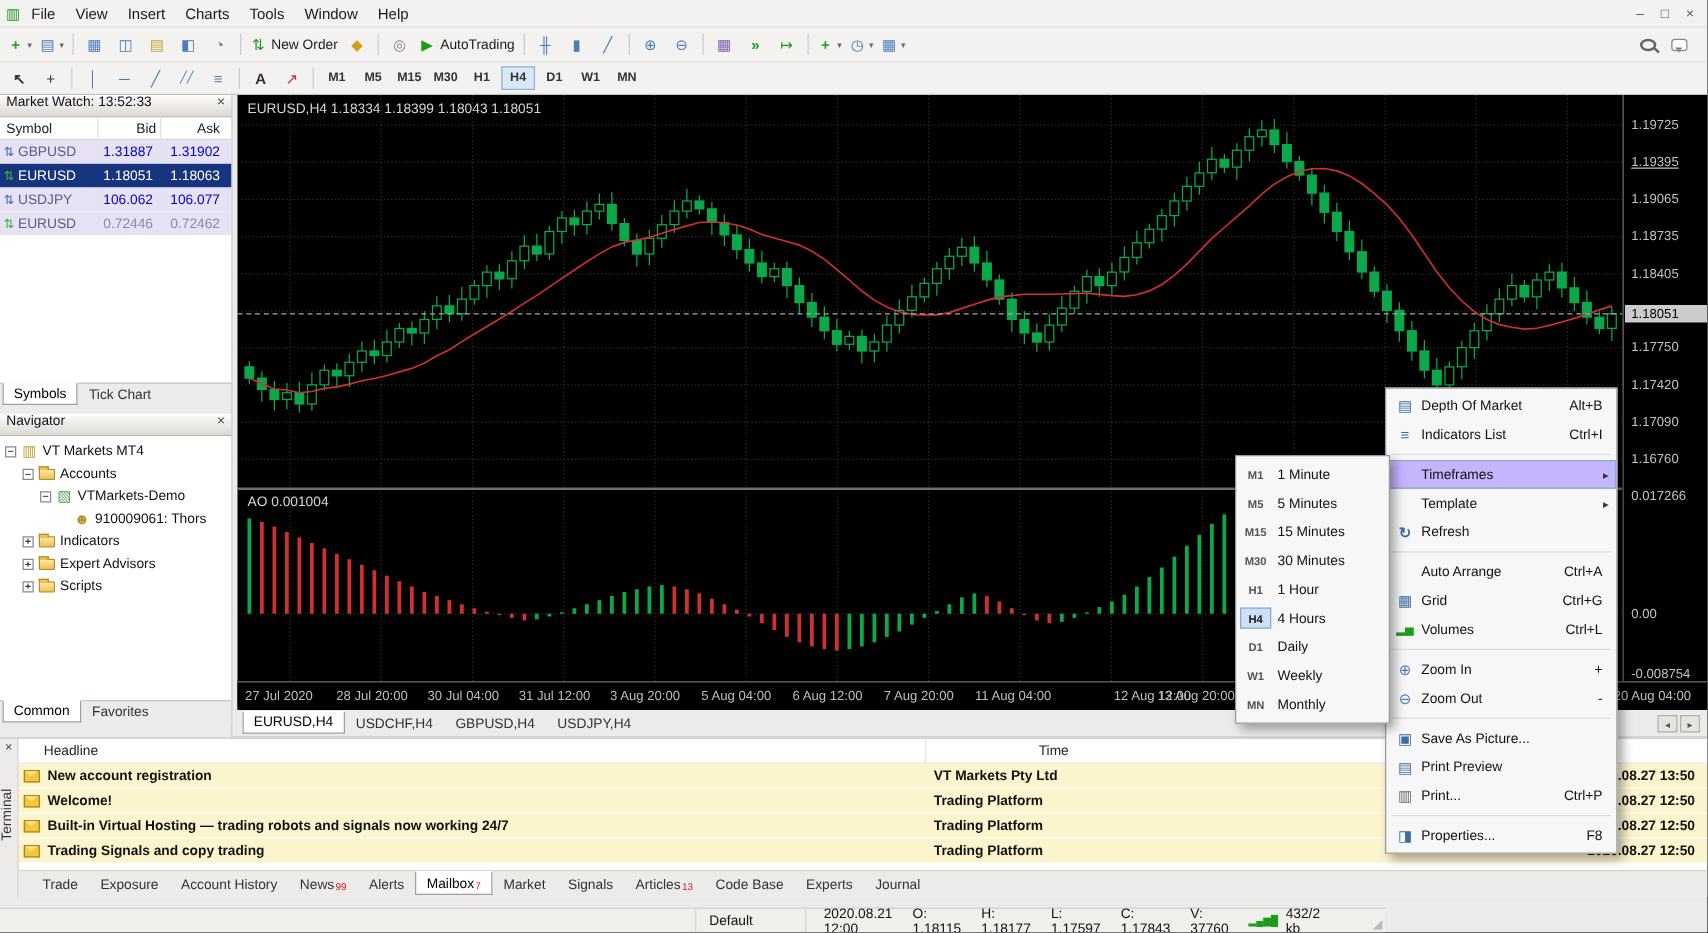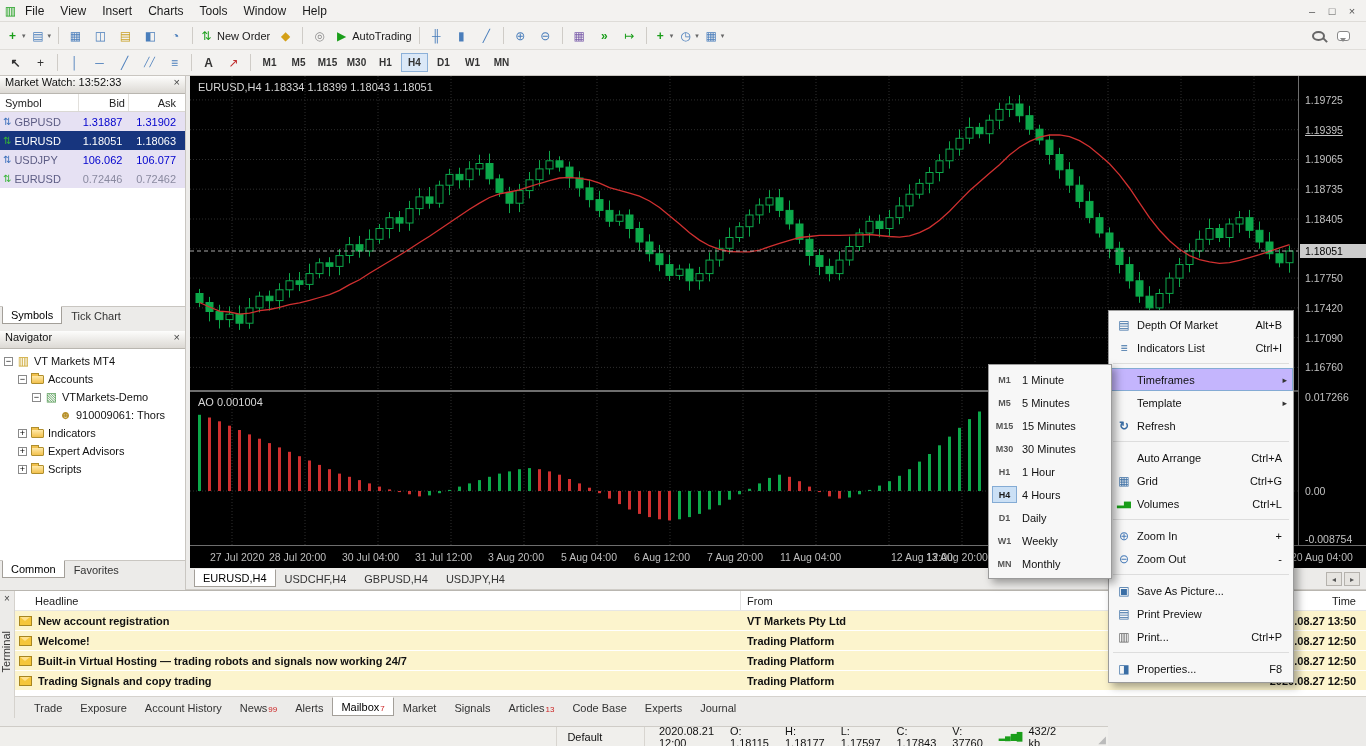--- a/index.html
+++ b/index.html
@@ -729,21 +729,21 @@
         <div class="pl" style="top: 196px;">1.17750</div>
         <div class="pl" style="top: 226px;">1.17420</div>
         <div class="pl" style="top: 256px;">1.17090</div>
         <div class="pl" style="top: 285px;">1.16760</div>
         <div class="pbox" style="top: 168px;">1.18051</div>
         <div class="pl" style="top: 315px;">0.017266</div>
         <div class="pl" style="top: 409px;">0.00</div>
         <div class="pl" style="top: 457px;">-0.008754</div>
       </div>
       <div class="tstrip">
-        <div class="tl" style="left: 20px;">27 Jul 2020</div>
+        <div class="tl" style="left: 6px;">27 Jul 2020</div>
         <div class="tl" style="left: 79px;">28 Jul 20:00</div>
         <div class="tl" style="left: 152px;">30 Jul 04:00</div>
         <div class="tl" style="left: 225px;">31 Jul 12:00</div>
         <div class="tl" style="left: 298px;">3 Aug 20:00</div>
         <div class="tl" style="left: 371px;">5 Aug 04:00</div>
         <div class="tl" style="left: 444px;">6 Aug 12:00</div>
         <div class="tl" style="left: 517px;">7 Aug 20:00</div>
         <div class="tl" style="left: 590px;">11 Aug 04:00</div>
         <div class="tl" style="left: 663px; margin-left: 38px;">12 Aug 12:00</div>
         <div class="tl" style="left: 736px;">13 Aug 20:00</div>
@@ -770,21 +770,20 @@
         <span class="scroll-btn">▸</span>
       </div>
     </div>
   <div id="terminal">
       <div class="term-strip">
         <span class="term-close">×</span>
         <div class="term-vlabel">Terminal</div>
       </div>
       <div class="term-header">
         <div class="th-headline">Headline</div>
-        <div class="th-from">From</div>
         <div class="th-time">Time</div>
       </div>
       <div class="term-rows">
         <div class="term-row">
           <div class="tr-headline">
             <span class="ico css-env"></span>
             <span>New account registration</span>
           </div>
           <div class="tr-from">VT Markets Pty Ltd</div>
           <div class="tr-time">2020.08.27 13:50</div>

